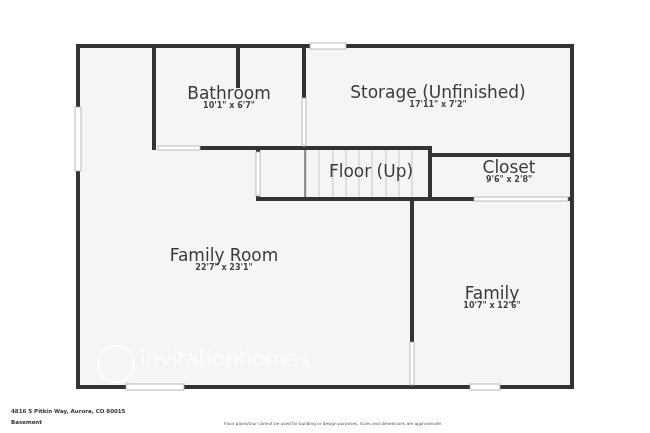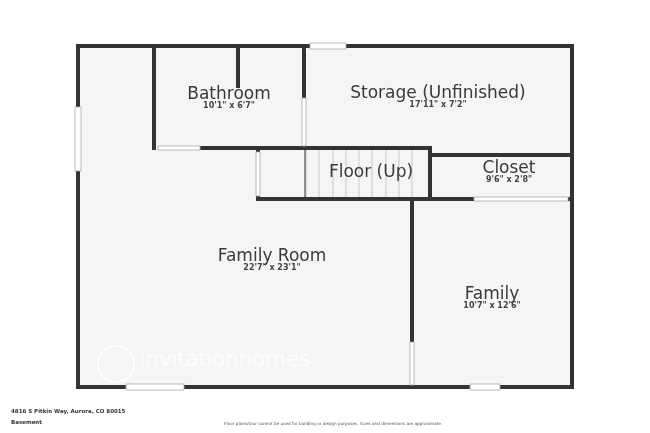--- a/index.html
+++ b/index.html
@@ -118,21 +118,21 @@
 
 <div class="room-label" style="left:371px; top:164px;">
   <span class="room-name">Floor (Up)</span>
 </div>
 
 <div class="room-label" style="left:497px; top:160px;margin-left:12px;">
   <span class="room-name">Closet</span>
   <span class="room-dim">9'6" x 2'8"</span>
 </div>
 
-<div class="room-label" style="left:224px; top:248px;margin-left:48px;">
+<div class="room-label" style="left:224px; top:248px;">
   <span class="room-name">Family Room</span>
   <span class="room-dim">22'7" x 23'1"</span>
 </div>
 
 <div class="room-label" style="left:492px; top:286px;">
   <span class="room-name">Family</span>
   <span class="room-dim">10'7" x 12'6"</span>
 </div>
 
 <div class="footer-address">4816 S Pitkin Way, Aurora, CO 80015</div>

